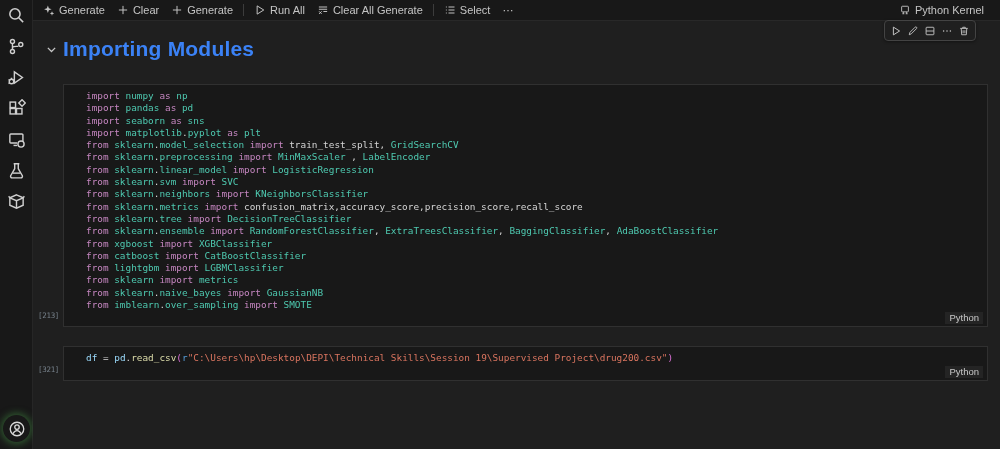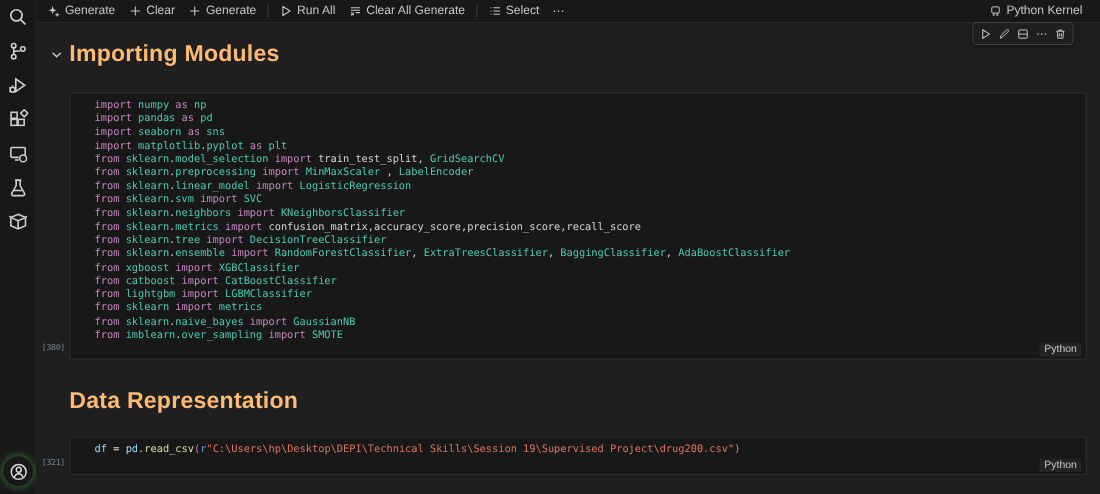--- a/index.html
+++ b/index.html
@@ -29,21 +29,21 @@
   .tb-sep { width:1px; height:12px; background:#3c3c3c; margin:0 4px; }
   .tb-right { margin-left:auto; }
 
   
   .notebook { flex:1; position:relative; padding:0 12px 0 30px; }
 
   .md-cell { display:flex; align-items:center; gap:5px; margin-left:-18px; }
   .md-cell.first { margin-top:15px; }
   .md-cell.second { margin-top:25px; margin-left:0; }
   .md-chevron { width:13px; height:13px; color:#c5c5c5; cursor:pointer; flex:none; }
-  .md-heading { font-size:21px; font-weight:700; color:#fdba74; letter-spacing:.2px; line-height:26px; }
+  .md-heading { font-size:21px; font-weight:700; color:#3b82f6; letter-spacing:.2px; line-height:26px; }
 
   .hover-toolbar { position:absolute; top:20px; right:24px; height:21px; display:flex; align-items:center;
                    gap:1px; background:#1f1f1f; border:1px solid #434343; border-radius:4px;
                    padding:1px 3px; z-index:5; box-shadow:0 1px 3px rgba(0,0,0,.4); }
   .hover-toolbar .ht-btn { width:16px; height:16px; display:flex; align-items:center; justify-content:center;
                            color:#c5c5c5; cursor:pointer; border-radius:3px; }
   .hover-toolbar svg { width:12px; height:12px; }
 
   .code-cell { position:relative; background:#181818; border:1px solid #303030; margin-top:22px; }
   .code-cell.second { margin-top:19px; }
@@ -209,30 +209,27 @@
     <div class="notebook">
 
       <div class="md-cell first">
         <svg class="md-chevron" viewBox="0 0 16 16" fill="none" stroke="currentColor" stroke-width="1.6">
           <path d="M3.5 6 8 10.5 12.5 6"></path>
         </svg>
         <div class="md-heading">Importing Modules</div>
       </div>
 
       <div class="code-cell">
-        <div class="exec-count">[380]</div>
+        <div class="exec-count">[213]</div>
         <div class="cell-lines"><div class="code-line"><span style="color: rgb(197, 134, 192);">import</span><span style="color: rgb(78, 201, 176);"> numpy</span><span style="color: rgb(197, 134, 192);"> as</span><span style="color: rgb(78, 201, 176);"> np</span></div><div class="code-line"><span style="color: rgb(197, 134, 192);">import</span><span style="color: rgb(78, 201, 176);"> pandas</span><span style="color: rgb(197, 134, 192);"> as</span><span style="color: rgb(78, 201, 176);"> pd</span></div><div class="code-line"><span style="color: rgb(197, 134, 192);">import</span><span style="color: rgb(78, 201, 176);"> seaborn</span><span style="color: rgb(197, 134, 192);"> as</span><span style="color: rgb(78, 201, 176);"> sns</span></div><div class="code-line"><span style="color: rgb(197, 134, 192);">import</span><span style="color: rgb(78, 201, 176);"> matplotlib</span><span style="color: rgb(212, 212, 212);">.</span><span style="color: rgb(78, 201, 176);">pyplot</span><span style="color: rgb(197, 134, 192);"> as</span><span style="color: rgb(78, 201, 176);"> plt</span></div><div class="code-line"><span style="color: rgb(197, 134, 192);">from</span><span style="color: rgb(78, 201, 176);"> sklearn</span><span style="color: rgb(212, 212, 212);">.</span><span style="color: rgb(78, 201, 176);">model_selection</span><span style="color: rgb(197, 134, 192);"> import</span><span style="color: rgb(212, 212, 212);"> train_test_split</span><span style="color: rgb(212, 212, 212);">, </span><span style="color: rgb(78, 201, 176);">GridSearchCV</span></div><div class="code-line"><span style="color: rgb(197, 134, 192);">from</span><span style="color: rgb(78, 201, 176);"> sklearn</span><span style="color: rgb(212, 212, 212);">.</span><span style="color: rgb(78, 201, 176);">preprocessing</span><span style="color: rgb(197, 134, 192);"> import</span><span style="color: rgb(78, 201, 176);"> MinMaxScaler</span><span style="color: rgb(212, 212, 212);"> , </span><span style="color: rgb(78, 201, 176);">LabelEncoder</span></div><div class="code-line"><span style="color: rgb(197, 134, 192);">from</span><span style="color: rgb(78, 201, 176);"> sklearn</span><span style="color: rgb(212, 212, 212);">.</span><span style="color: rgb(78, 201, 176);">linear_model</span><span style="color: rgb(197, 134, 192);"> import</span><span style="color: rgb(78, 201, 176);"> LogisticRegression</span></div><div class="code-line"><span style="color: rgb(197, 134, 192);">from</span><span style="color: rgb(78, 201, 176);"> sklearn</span><span style="color: rgb(212, 212, 212);">.</span><span style="color: rgb(78, 201, 176);">svm</span><span style="color: rgb(197, 134, 192);"> import</span><span style="color: rgb(78, 201, 176);"> SVC</span></div><div class="code-line"><span style="color: rgb(197, 134, 192);">from</span><span style="color: rgb(78, 201, 176);"> sklearn</span><span style="color: rgb(212, 212, 212);">.</span><span style="color: rgb(78, 201, 176);">neighbors</span><span style="color: rgb(197, 134, 192);"> import</span><span style="color: rgb(78, 201, 176);"> KNeighborsClassifier</span></div><div class="code-line"><span style="color: rgb(197, 134, 192);">from</span><span style="color: rgb(78, 201, 176);"> sklearn</span><span style="color: rgb(212, 212, 212);">.</span><span style="color: rgb(78, 201, 176);">metrics</span><span style="color: rgb(197, 134, 192);"> import</span><span style="color: rgb(212, 212, 212);"> confusion_matrix,accuracy_score,precision_score,recall_score</span></div><div class="code-line"><span style="color: rgb(197, 134, 192);">from</span><span style="color: rgb(78, 201, 176);"> sklearn</span><span style="color: rgb(212, 212, 212);">.</span><span style="color: rgb(78, 201, 176);">tree</span><span style="color: rgb(197, 134, 192);"> import</span><span style="color: rgb(78, 201, 176);"> DecisionTreeClassifier</span></div><div class="code-line"><span style="color: rgb(197, 134, 192);">from</span><span style="color: rgb(78, 201, 176);"> sklearn</span><span style="color: rgb(212, 212, 212);">.</span><span style="color: rgb(78, 201, 176);">ensemble</span><span style="color: rgb(197, 134, 192);"> import</span><span style="color: rgb(78, 201, 176);"> RandomForestClassifier</span><span style="color: rgb(212, 212, 212);">, </span><span style="color: rgb(78, 201, 176);">ExtraTreesClassifier</span><span style="color: rgb(212, 212, 212);">, </span><span style="color: rgb(78, 201, 176);">BaggingClassifier</span><span style="color: rgb(212, 212, 212);">, </span><span style="color: rgb(78, 201, 176);">AdaBoostClassifier</span></div><div class="code-line"><span style="color: rgb(197, 134, 192);">from</span><span style="color: rgb(78, 201, 176);"> xgboost</span><span style="color: rgb(197, 134, 192);"> import</span><span style="color: rgb(78, 201, 176);"> XGBClassifier</span></div><div class="code-line"><span style="color: rgb(197, 134, 192);">from</span><span style="color: rgb(78, 201, 176);"> catboost</span><span style="color: rgb(197, 134, 192);"> import</span><span style="color: rgb(78, 201, 176);"> CatBoostClassifier</span></div><div class="code-line"><span style="color: rgb(197, 134, 192);">from</span><span style="color: rgb(78, 201, 176);"> lightgbm</span><span style="color: rgb(197, 134, 192);"> import</span><span style="color: rgb(78, 201, 176);"> LGBMClassifier</span></div><div class="code-line"><span style="color: rgb(197, 134, 192);">from</span><span style="color: rgb(78, 201, 176);"> sklearn</span><span style="color: rgb(197, 134, 192);"> import</span><span style="color: rgb(78, 201, 176);"> metrics</span></div><div class="code-line"><span style="color: rgb(197, 134, 192);">from</span><span style="color: rgb(78, 201, 176);"> sklearn</span><span style="color: rgb(212, 212, 212);">.</span><span style="color: rgb(78, 201, 176);">naive_bayes</span><span style="color: rgb(197, 134, 192);"> import</span><span style="color: rgb(78, 201, 176);"> GaussianNB</span></div><div class="code-line"><span style="color: rgb(197, 134, 192);">from</span><span style="color: rgb(78, 201, 176);"> imblearn</span><span style="color: rgb(212, 212, 212);">.</span><span style="color: rgb(78, 201, 176);">over_sampling</span><span style="color: rgb(197, 134, 192);"> import</span><span style="color: rgb(78, 201, 176);"> SMOTE</span></div></div>
         <div class="cell-status">
           <span class="lang-badge">Python</span>
         </div>
       </div>
 
-      <div class="md-cell second">
-        <div class="md-heading">Data Representation</div>
-      </div>
 
       <div class="code-cell second">
         <div class="exec-count">[321]</div>
         <div class="cell-lines"><div class="code-line"><span style="color: rgb(156, 220, 254);">df</span><span style="color: rgb(212, 212, 212);"> = </span><span style="color: rgb(156, 220, 254);">pd</span><span style="color: rgb(212, 212, 212);">.</span><span style="color: rgb(220, 220, 170);">read_csv</span><span style="color: rgb(218, 112, 214);">(</span><span style="color: rgb(86, 156, 214);">r</span><span style="color: rgb(217, 116, 95);">"C:\Users\hp\Desktop\DEPI\Technical Skills\Session 19\Supervised Project\drug200.csv"</span><span style="color: rgb(218, 112, 214);">)</span></div></div>
         <div class="cell-status">
           <span class="lang-badge">Python</span>
         </div>
       </div>
 
     </div>

